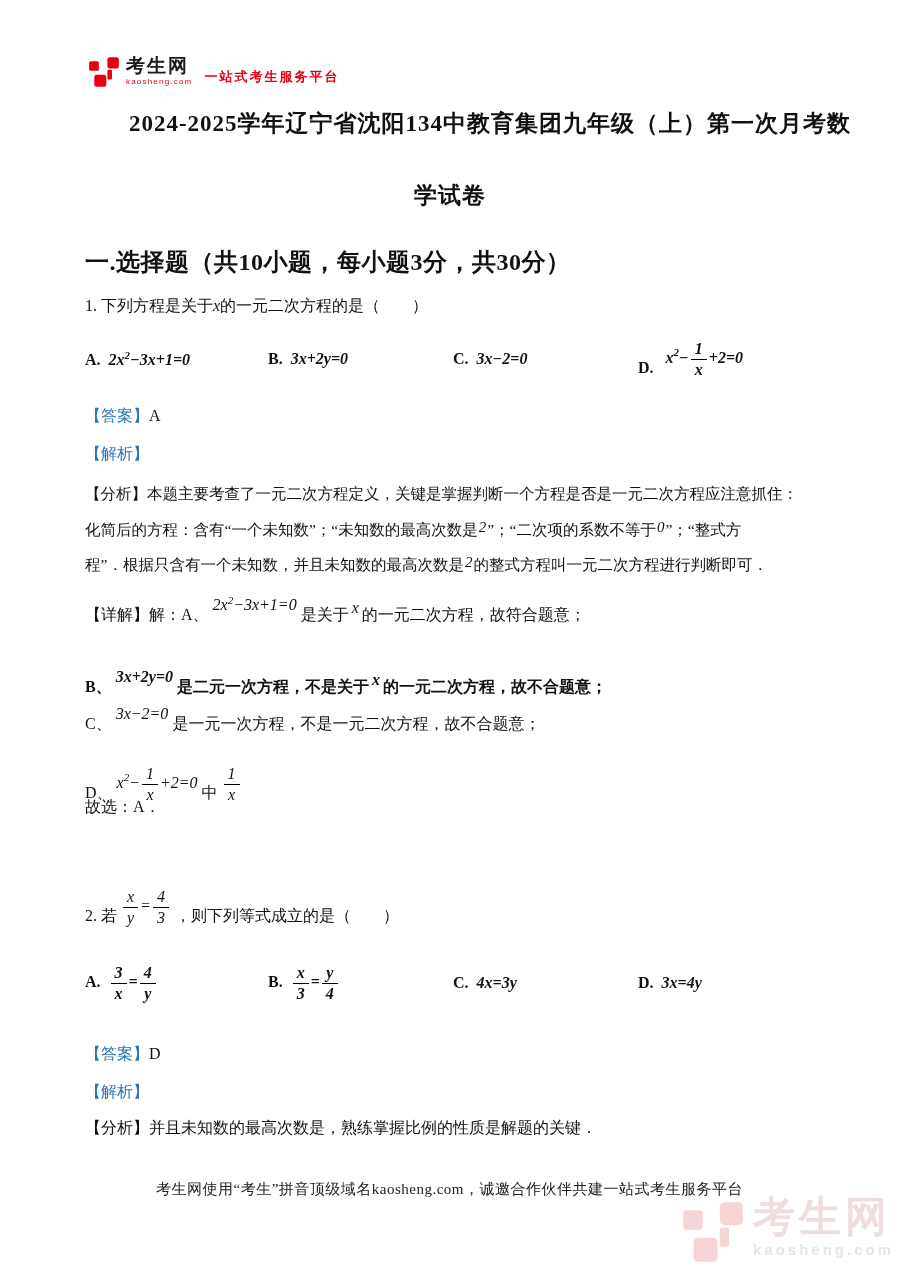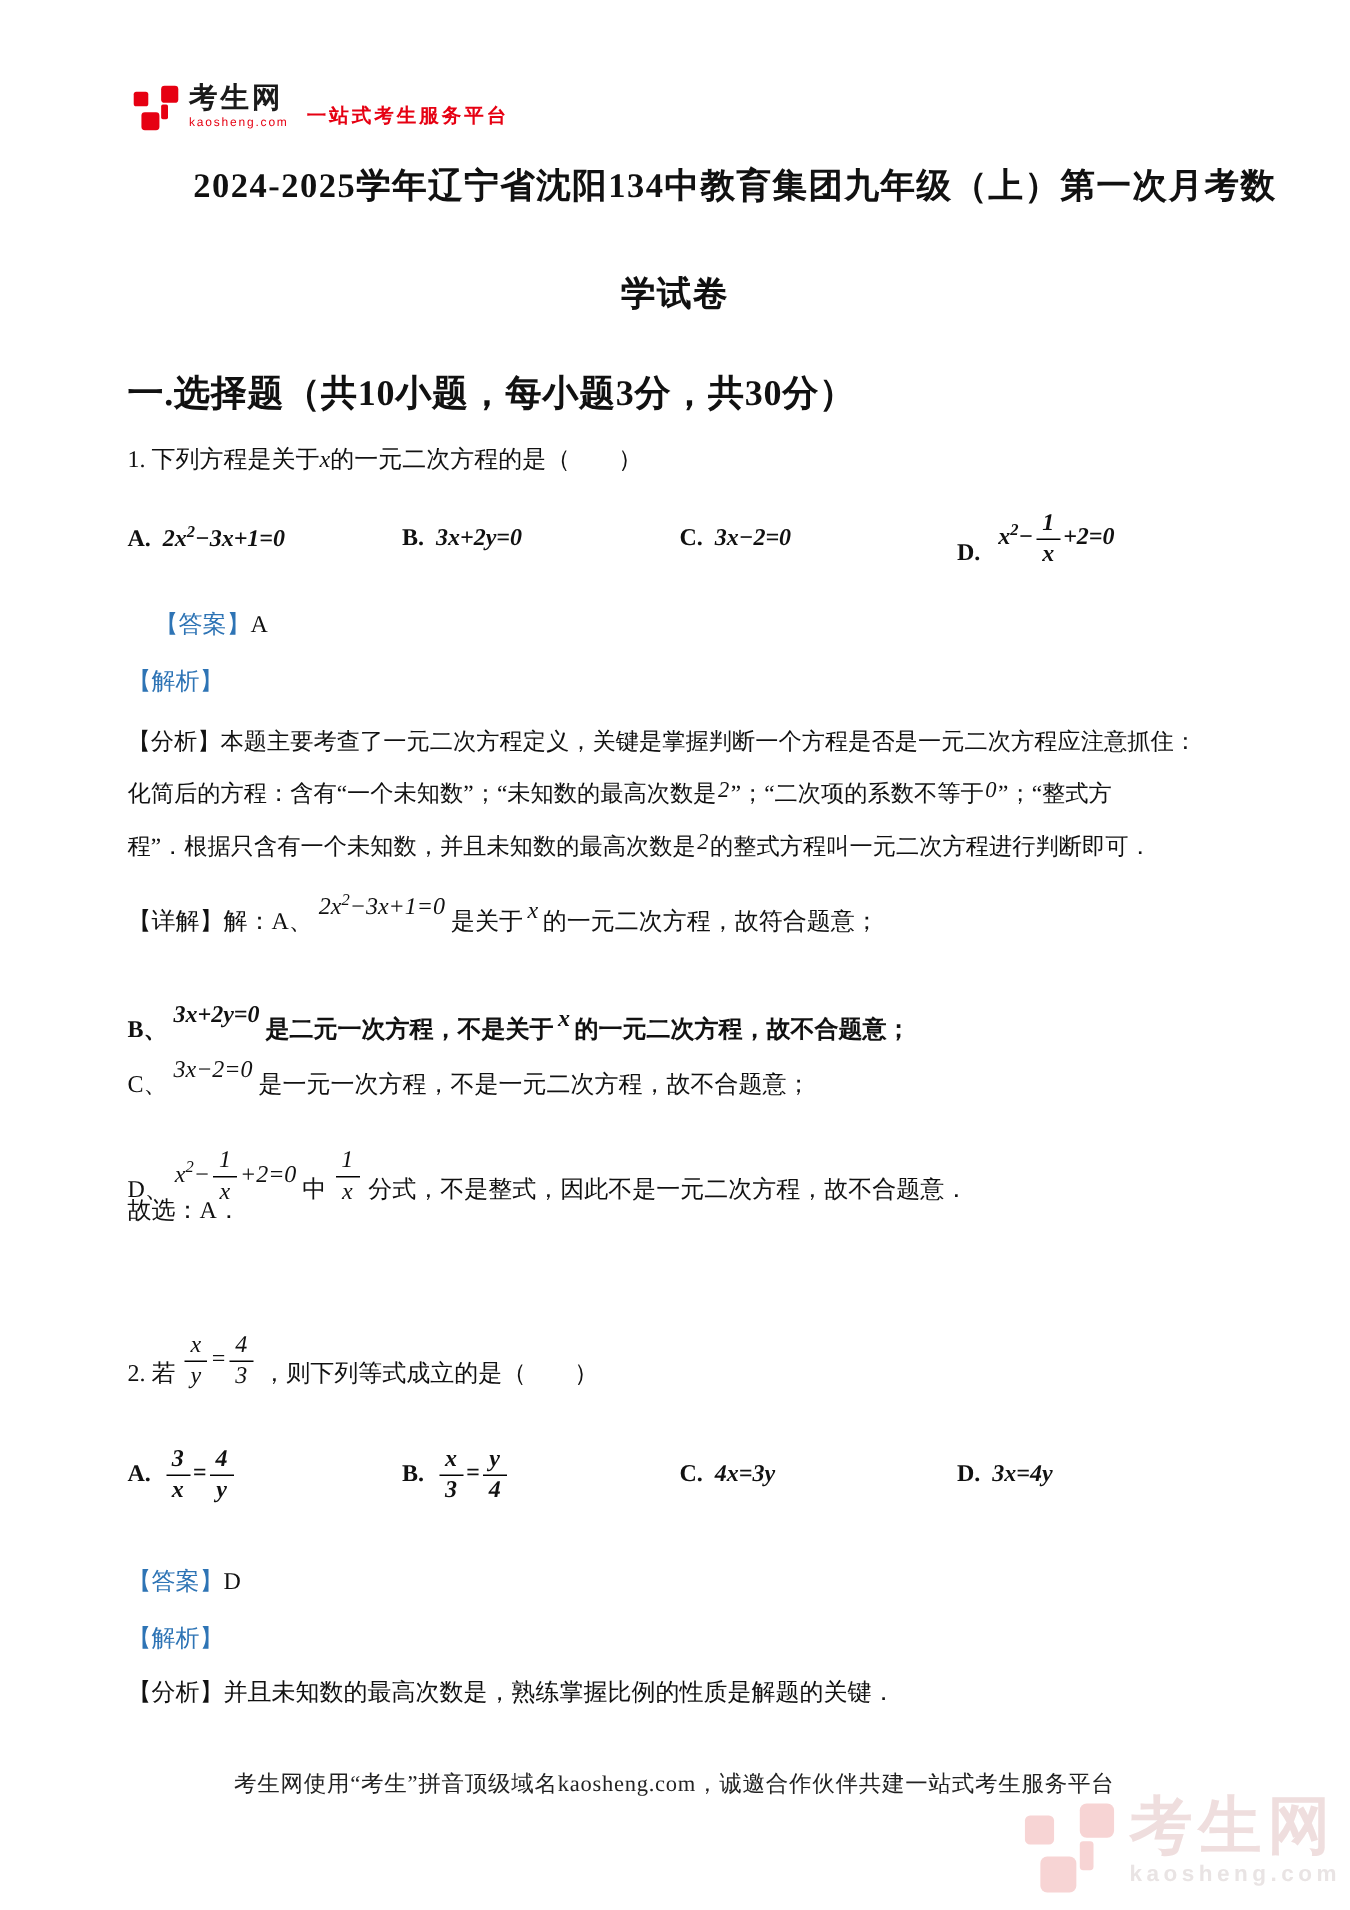--- a/index.html
+++ b/index.html
@@ -29,21 +29,21 @@
   .opt-label{margin-right:8px;}
   .eq{font-style:italic;}
   .eq sup{font-size:11px;}
   .frac{display:inline-block;vertical-align:middle;text-align:center;font-style:italic;line-height:1.1;margin:0 2px;}
   .frac .num{display:block;padding:0 4px 1px;border-bottom:1px solid #000;}
   .frac .den{display:block;padding:1px 4px 0;}
   .raised{display:inline-block;vertical-align:10px;margin:0 4px;}
   .rv{font-style:italic;display:inline-block;vertical-align:7px;margin:0 3px;}
   .msup{font-style:italic;display:inline-block;vertical-align:3px;font-size:15px;margin:0 1px;}
   .blab{color:#2e74b5;}
-  .ans1{top:406px;margin-left:18px;} .jx1{top:444px;}
+  .ans1{top:406px;} .jx1{top:444px;}
   .ana{font-size:15.5px;white-space:nowrap;}
   .ana1{top:484px;} .ana2{top:519px;} .ana3{top:554px;font-family:Liberation Serif, serif;}
   .detA{top:594px;} .detB{top:668px;font-weight:bold;} .detC{top:705px;} .detD{top:765px;}
   .concl{top:797px;}
   .q2stem{top:888px;}
   .ans2{top:1044px;} .jx2{top:1082px;} .ana-q2{top:1118px;white-space:nowrap;}
   
   .footer{top:1180px;left:0;width:899px;text-align:center;font-size:15px;color:#222;letter-spacing:0.5px;}
   
   .wm{top:1196px;right:6px;display:flex;align-items:flex-start;}
@@ -114,21 +114,21 @@
 <div class="abs line detA">
   <span>【详解】</span><span>解：A、</span><span class="eq raised"><span>2x</span><sup>2</sup><span>−3x+1=0</span></span><span>是关于</span><span class="rv">x</span><span>的一元二次方程，故符合题意；</span>
 </div>
 <div class="abs line detB">
   <span>B、</span><span class="eq raised">3x+2y=0</span><span>是二元一次方程，不是关于</span><span class="rv">x</span><span>的一元二次方程，故不合题意；</span>
 </div>
 <div class="abs line detC">
   <span>C、</span><span class="eq raised">3x−2=0</span><span>是一元一次方程，不是一元二次方程，故不合题意；</span>
 </div>
 <div class="abs line detD">
-  <span>D、</span><span class="eq raised"><span>x</span><sup>2</sup><span>−</span><span class="frac"><span class="num">1</span><span class="den">x</span></span><span>+2=0</span></span><span>中</span><span class="raised"><span class="frac"><span class="num">1</span><span class="den">x</span></span></span><span>分式，不是整式，因此不是一元二次方程，故不合题意．</span>
+  <span>D、</span><span class="eq raised"><span>x</span><sup>2</sup><span>−</span><span class="frac"><span class="num">1</span><span class="den">x</span></span><span>+2=0</span></span><span>中</span><span class="raised"><span class="frac"><span class="num">1</span><span class="den">x</span></span></span>
 </div>
 <div class="abs line concl">故选：A．</div>
 
 <div class="abs line q2stem">
   <span>2.</span><span> 若</span><span class="raised"><span class="frac"><span class="num">x</span><span class="den">y</span></span><span class="eq">=</span><span class="frac"><span class="num">4</span><span class="den">3</span></span></span><span>，则下列等式成立的是（　　）</span>
 </div>
 
 <div class="abs opts q2opts">
   <div>
     <span class="opt-label">A.</span><span class="frac"><span class="num">3</span><span class="den">x</span></span><span class="eq">=</span><span class="frac"><span class="num">4</span><span class="den">y</span></span>

